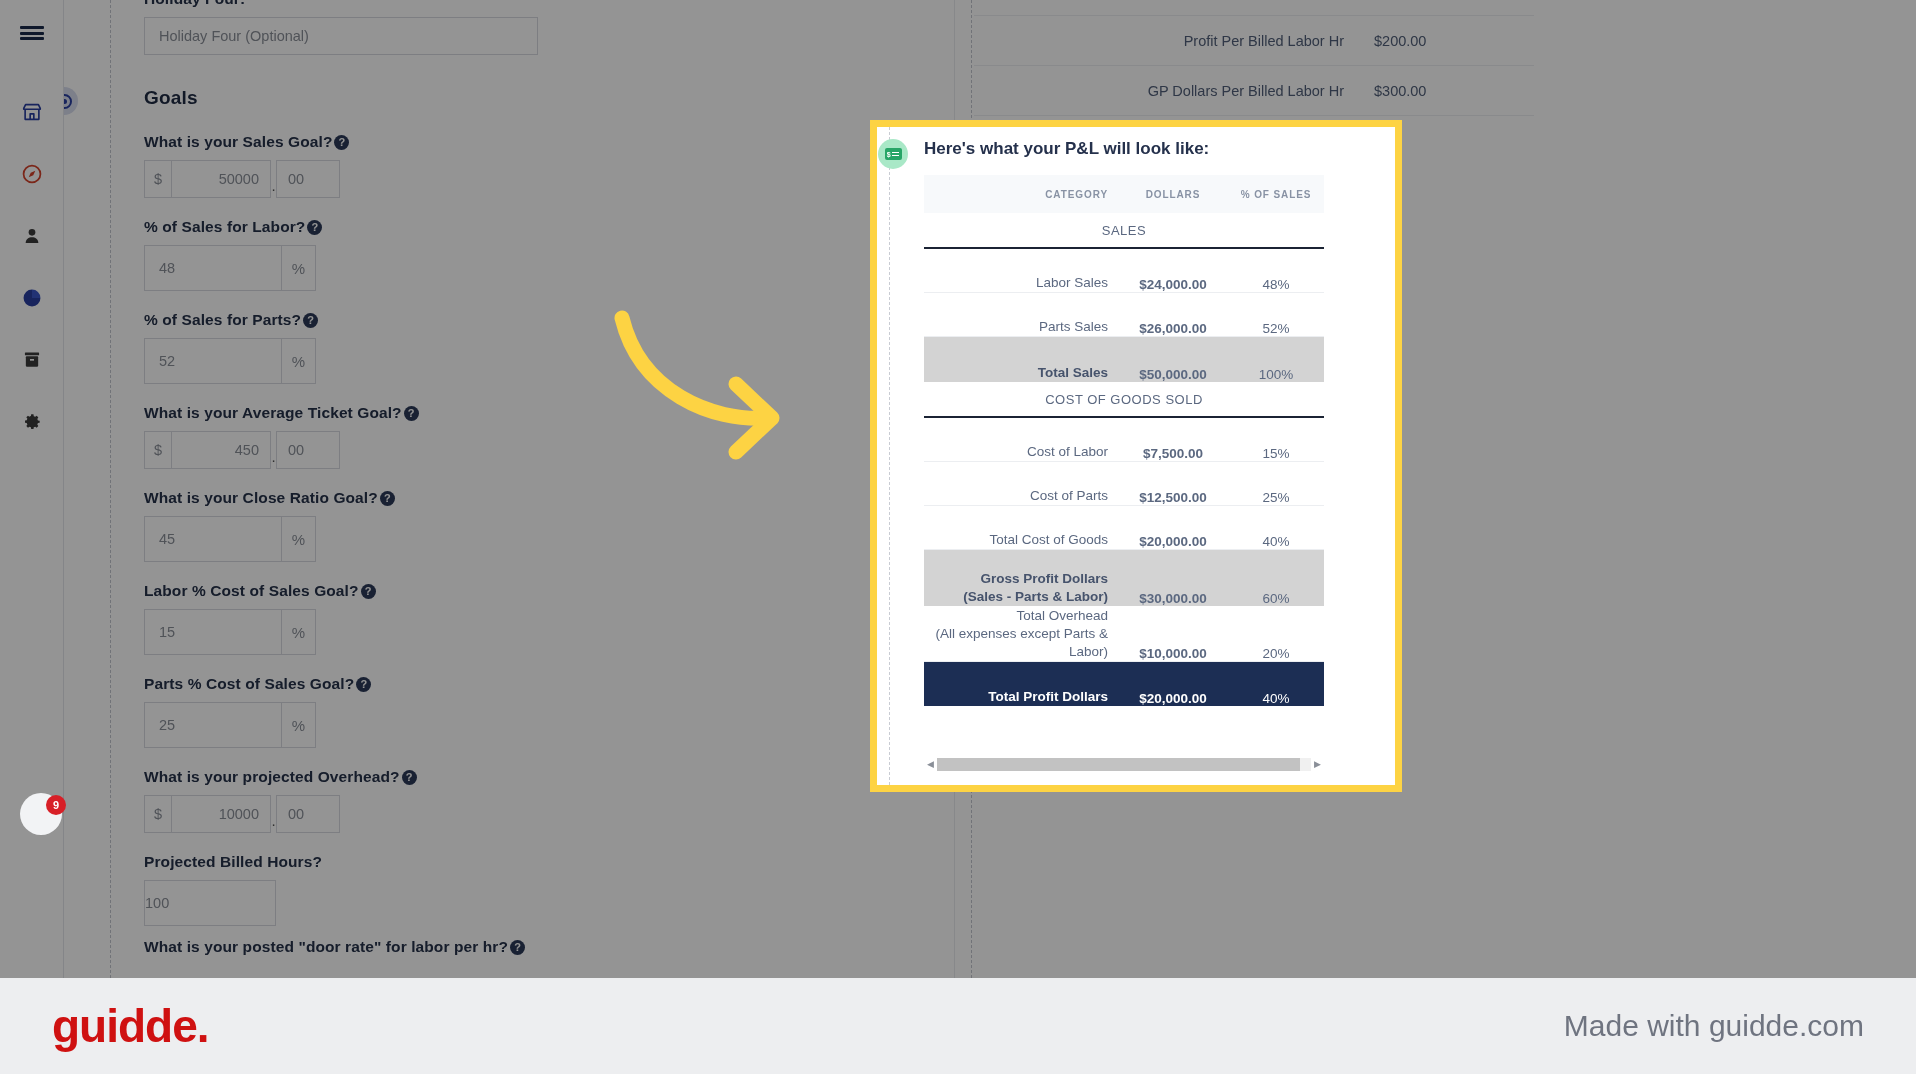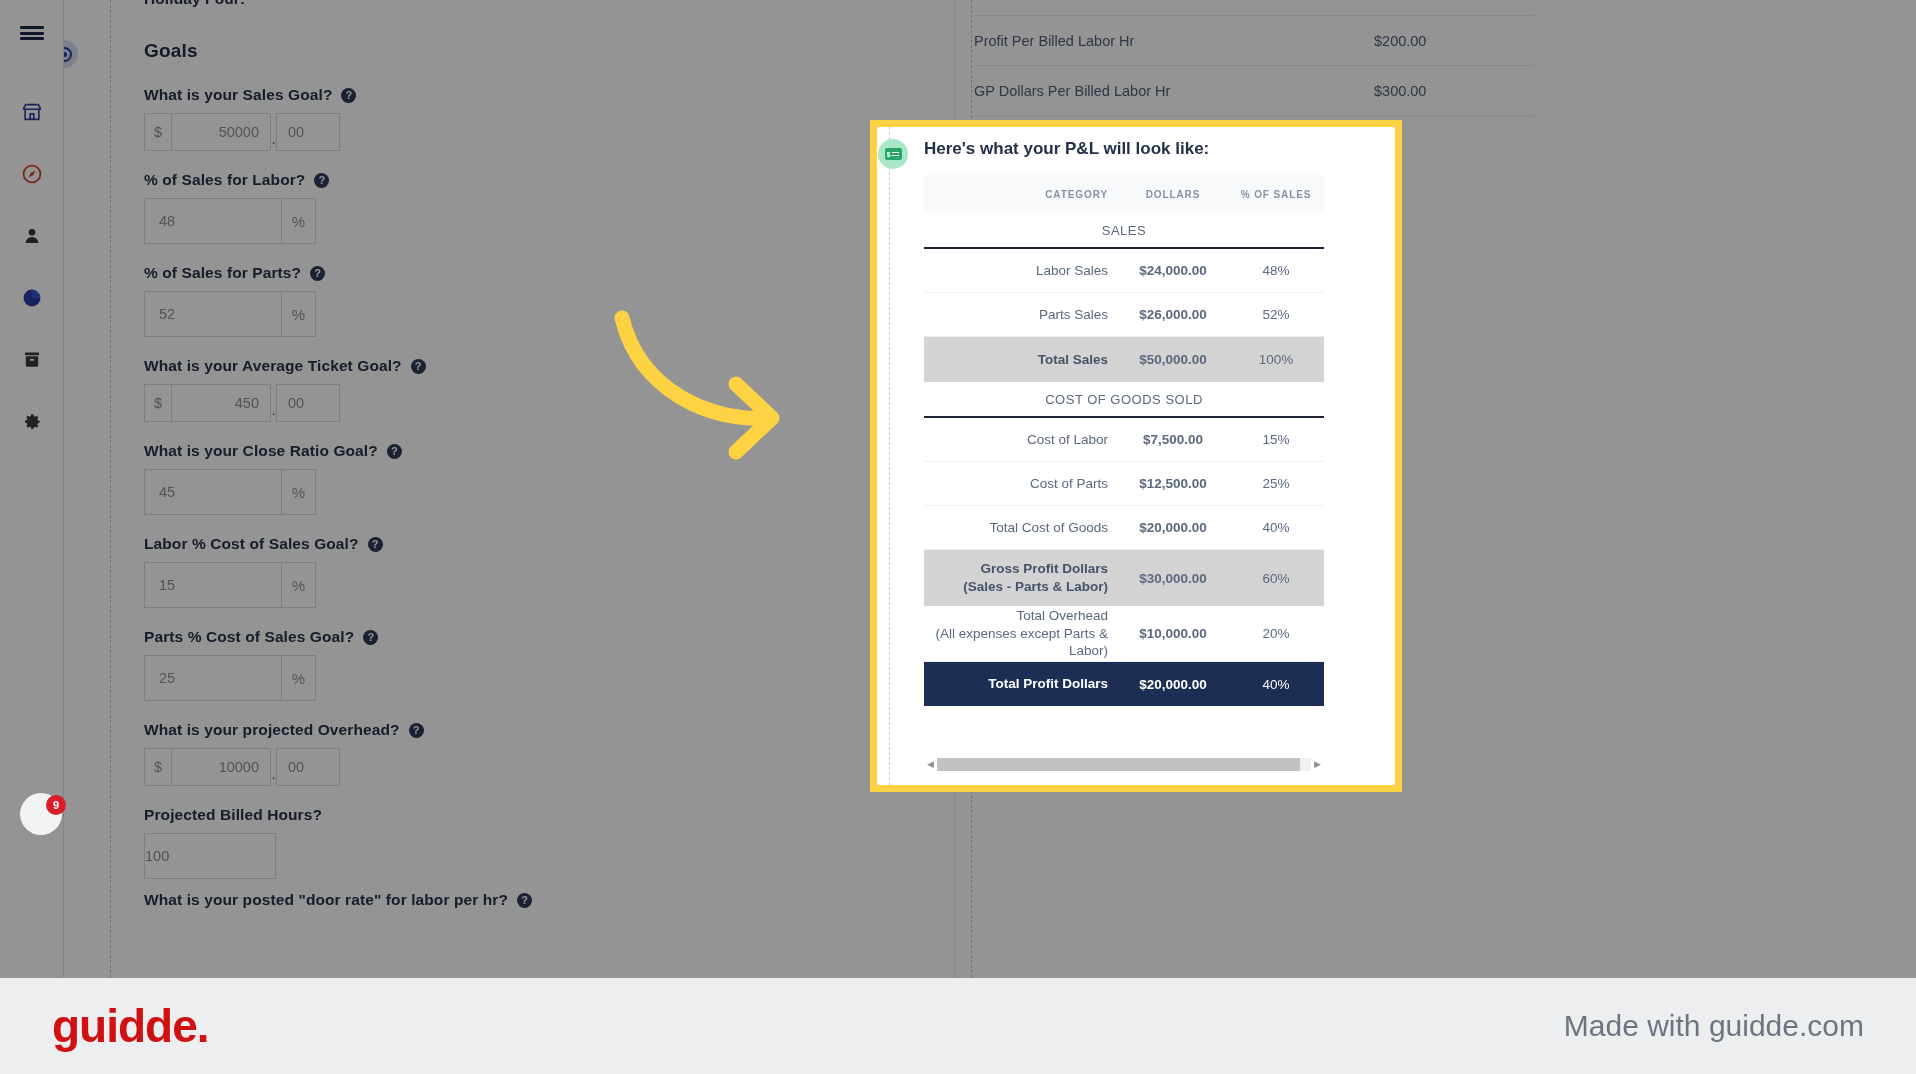--- a/index.html
+++ b/index.html
@@ -61,21 +61,21 @@
     position: absolute; top: 0; bottom: 0; width: 0;
     border-left: 1px dashed #c3c7cf;
   }
   #tl-left { left: 46px; }
   #tl-right { left: 15px; }
 
   
   .form-wrap { position: absolute; left: 80px; top: -10px; width: 700px; }
   .fld-label {
     font-size: 15.5px; color: #26324a; font-weight: 700;
-    margin-bottom: 9px; display:flex; align-items:center; gap: 9px;
+    margin-bottom: 9px; display:flex; align-items:center; gap: 2px;
     letter-spacing: .1px;
   }
   .fld-label.plain { font-weight: 700; }
   .qmark {
     width: 15px; height: 15px; border-radius: 50%;
     background: #2c3a58; color:#fff; font-size: 11px; font-weight:700;
     display:inline-flex; align-items:center; justify-content:center;
     line-height: 1; flex: none;
   }
   .field { margin-bottom: 20px; }
@@ -125,21 +125,21 @@
     display:flex; align-items:center; justify-content:center;
   }
   .node .ring i { width: 5px; height:5px; border-radius:50%; background:#2a3fa0; display:block; }
 
   
   .kpi-table { position: absolute; left: 18px; top: -34px; width: 560px; }
   .kpi-row {
     display: flex; align-items: center; height: 50px;
     border-bottom: 1px solid #eceef1; font-size: 14.5px; color: #52607a;
   }
-  .kpi-row .name { width: 400px; text-align:left; padding-right: 30px;}
+  .kpi-row .name { width: 400px; text-align:right; padding-right: 30px;}
   .kpi-row .val { width: 140px; text-align:left; }
 
   
   #highlight {
     position: absolute; left: 830px; top: 120px;
     width: 532px; height: 672px;
     border: 7px solid #FDD343; background: #ffffff;
     z-index: 60;
     padding: 0;
     margin-left: 40px;
@@ -171,21 +171,21 @@
   .pl-head .c1 { width: 194px; text-align:right; padding-right: 10px;}
   .pl-head .c2 { width: 110px; text-align:center; }
   .pl-head .c3 { width: 96px; text-align:center; }
 
   .pl-group {
     height: 36px; display:flex; align-items:center; justify-content:center;
     font-size: 13px; color:#5b6880; letter-spacing:.5px;
     border-bottom: 2px solid #1b2334;
   }
 
-  .pl-row { display:flex; align-items:center; min-height: 44px; border-bottom: 1px solid #eceef1;
+  .pl-row { display:flex; align-items:flex-end; min-height: 44px; border-bottom: 1px solid #eceef1;
     font-size: 13.5px; color:#5b6880; }
   .pl-row .c1 { width: 194px; text-align:right; padding-right: 10px; line-height:1.33;}
   .pl-row .c2 { width: 110px; text-align:center;font-weight:bold; }
   .pl-row .c3 { width: 96px; text-align:center; }
   .pl-row.shaded { background:#d3d3d3; border-bottom:none; min-height:45px; }
   .pl-row.shaded .c1 { font-weight: 700; color:#46536c; }
   .pl-row.tall { min-height: 56px; }
   .pl-row.dark { background:#1c2e54; color:#ffffff; border-bottom:none; min-height: 44px;}
   .pl-row.dark .c1 { font-weight: 700; }
 
@@ -292,20 +292,23 @@
 
       <div id="col-left">
         <div class="timeline" id="tl-left"></div>
 
         <div class="form-wrap">
 
           <div class="field" style="margin-bottom:26px;">
             <div class="fld-label plain">
               <span>Holiday Four:</span>
             </div>
+            <div class="inp big-text">
+              <span>Holiday Four (Optional)</span>
+            </div>
           </div>
 
           <div style="position:relative; height:44px; margin-bottom:8px;">
             <div class="node" style="top:6px;">
               <div class="ring">
                   <i></i>
                 </div>
             </div>
             <div class="section-head" style="padding-top:6px;">Goals</div>
           </div>

